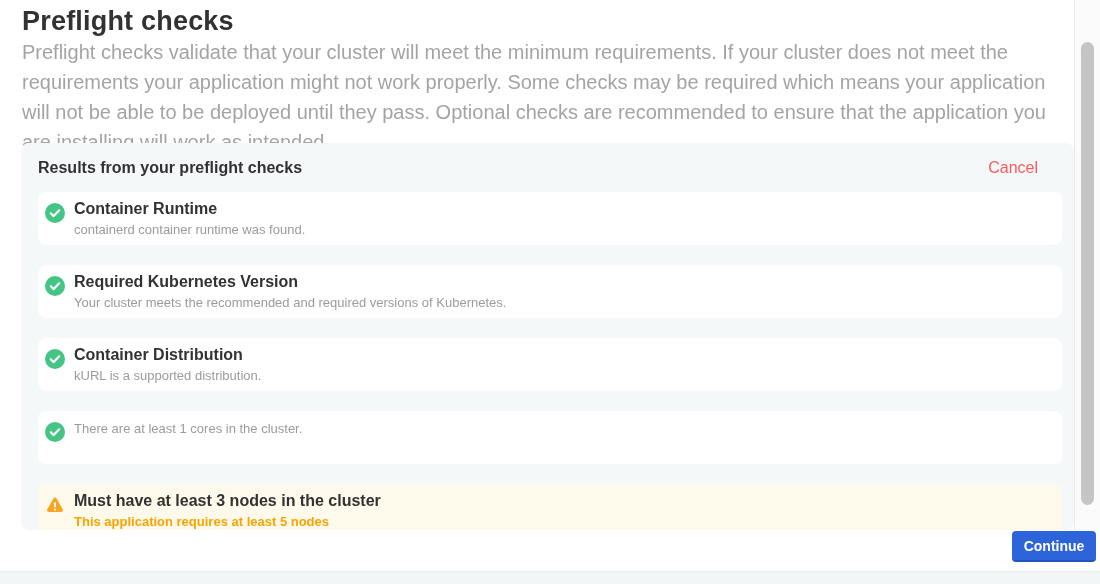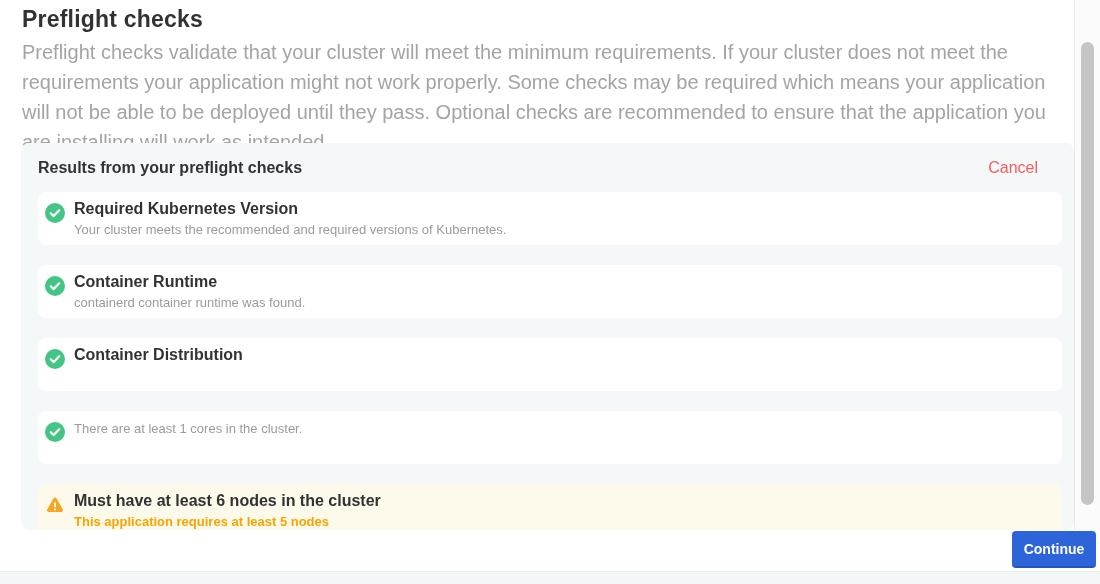--- a/index.html
+++ b/index.html
@@ -3,21 +3,21 @@
 <meta charset="utf-8">
 <style>
   * { margin:0; padding:0; box-sizing:border-box; }
   html,body { background:#ffffff; }
   .page {
     position:relative; width:1100px; height:584px; overflow:hidden;
     background:#ffffff; font-family:"Liberation Sans", sans-serif;
   }
   .page-title {
     position:absolute; left:22px; top:6px;
-    font-size:23px; font-weight:700; color:#323232; letter-spacing:.2px;
+    font-size:27px; font-weight:700; color:#323232; letter-spacing:.2px;
   }
   .page-desc {
     position:absolute; left:22px; top:37px; width:1040px;
     font-size:20px; line-height:30px; color:#a4a4a4; font-weight:500;
   }
   .panel {
     position:absolute; left:21px; top:143px; width:1053px; height:387px;
     background:#f5f8f9; border-radius:8px; overflow:hidden;
   }
   .panel-inner { padding:16px 12px 0 17px; }
@@ -44,21 +44,21 @@
     position:absolute; left:1075px; top:0; width:25px; height:570px; background:#fbfbfb;
   }
   .scroll-thumb {
     position:absolute; left:1081px; top:42px; width:13px; height:463px;
     border-radius:7px; background:#c5c5c5;
   }
   .footer {
     position:absolute; left:0; bottom:0; width:1100px; height:54px; background:#ffffff;
   }
   .continue-btn {
-    position:absolute; right:4px; top:1px; width:84px; height:37px;
+    position:absolute; right:4px; top:1px; width:84px; height:31px;
     background:#2d64da; border:none; border-bottom:2px solid #2353bd; border-radius:4px;
     color:#ffffff; font-size:14px; font-weight:700; font-family:"Liberation Sans", sans-serif;
     cursor:pointer;
   }
   .bottom-strip {
     position:absolute; left:0; bottom:0; width:1100px; height:13px;
     background:#f3f6f7; border-top:1px solid #e9edee;
   }
 </style>
 </head>
@@ -75,60 +75,61 @@
         <span class="panel-heading">Results from your preflight checks</span>
         <a class="cancel-link">Cancel</a>
       </div>
       <div>
           <div class="card">
     <span class="icon-slot"><svg width="20" height="20" viewBox="0 0 20 20" xmlns="http://www.w3.org/2000/svg">
                 <circle cx="10" cy="10" r="10" fill="#44c585"></circle>
                 <path d="M5.8 10.3 L8.7 13.1 L14.2 7.3" stroke="#ffffff" stroke-width="2.2" fill="none" stroke-linecap="round" stroke-linejoin="round"></path>
               </svg></span>
     <div class="card-text">
+      <div class="card-title">Container Runtime</div>
+      <div class="card-msg">containerd container runtime was found.</div>
+    </div>
+  </div>
+          <div class="card">
+    <span class="icon-slot"><svg width="20" height="20" viewBox="0 0 20 20" xmlns="http://www.w3.org/2000/svg">
+                <circle cx="10" cy="10" r="10" fill="#44c585"></circle>
+                <path d="M5.8 10.3 L8.7 13.1 L14.2 7.3" stroke="#ffffff" stroke-width="2.2" fill="none" stroke-linecap="round" stroke-linejoin="round"></path>
+              </svg></span>
+    <div class="card-text">
       <div class="card-title">Required Kubernetes Version</div>
       <div class="card-msg">Your cluster meets the recommended and required versions of Kubernetes.</div>
     </div>
   </div>
           <div class="card">
     <span class="icon-slot"><svg width="20" height="20" viewBox="0 0 20 20" xmlns="http://www.w3.org/2000/svg">
                 <circle cx="10" cy="10" r="10" fill="#44c585"></circle>
                 <path d="M5.8 10.3 L8.7 13.1 L14.2 7.3" stroke="#ffffff" stroke-width="2.2" fill="none" stroke-linecap="round" stroke-linejoin="round"></path>
               </svg></span>
     <div class="card-text">
-      <div class="card-title">Container Runtime</div>
-      <div class="card-msg">containerd container runtime was found.</div>
-    </div>
-  </div>
-          <div class="card">
-    <span class="icon-slot"><svg width="20" height="20" viewBox="0 0 20 20" xmlns="http://www.w3.org/2000/svg">
-                <circle cx="10" cy="10" r="10" fill="#44c585"></circle>
-                <path d="M5.8 10.3 L8.7 13.1 L14.2 7.3" stroke="#ffffff" stroke-width="2.2" fill="none" stroke-linecap="round" stroke-linejoin="round"></path>
-              </svg></span>
-    <div class="card-text">
       <div class="card-title">Container Distribution</div>
+      <div class="card-msg">kURL is a supported distribution.</div>
     </div>
   </div>
           <div class="card">
     <span class="icon-slot"><svg width="20" height="20" viewBox="0 0 20 20" xmlns="http://www.w3.org/2000/svg">
                 <circle cx="10" cy="10" r="10" fill="#44c585"></circle>
                 <path d="M5.8 10.3 L8.7 13.1 L14.2 7.3" stroke="#ffffff" stroke-width="2.2" fill="none" stroke-linecap="round" stroke-linejoin="round"></path>
               </svg></span>
     <div class="card-text">
       <div class="card-msg">There are at least 1 cores in the cluster.</div>
     </div>
   </div>
           <div class="card warn">
     <span class="icon-slot"><svg width="20" height="20" viewBox="0 0 24 24" xmlns="http://www.w3.org/2000/svg">
                 <path d="M10.28 3.9 L2.6 17.3 a2 2 0 0 0 1.73 3 h15.34 a2 2 0 0 0 1.73 -3 L13.72 3.9 a2 2 0 0 0 -3.44 0 Z" fill="#f5a623"></path>
                 <rect x="10.9" y="8.6" width="2.2" height="6.2" rx="1.1" fill="#ffffff"></rect>
                 <circle cx="12" cy="17.4" r="1.3" fill="#ffffff"></circle>
               </svg></span>
     <div class="card-text">
-      <div class="card-title">Must have at least 6 nodes in the cluster</div>
+      <div class="card-title">Must have at least 3 nodes in the cluster</div>
       <div class="card-msg">This application requires at least 5 nodes</div>
     </div>
   </div>
         </div>
     </div>
   </div>
 
   <div class="content-divider"></div>
   <div class="scroll-track"></div>
   <div class="scroll-thumb"></div>

